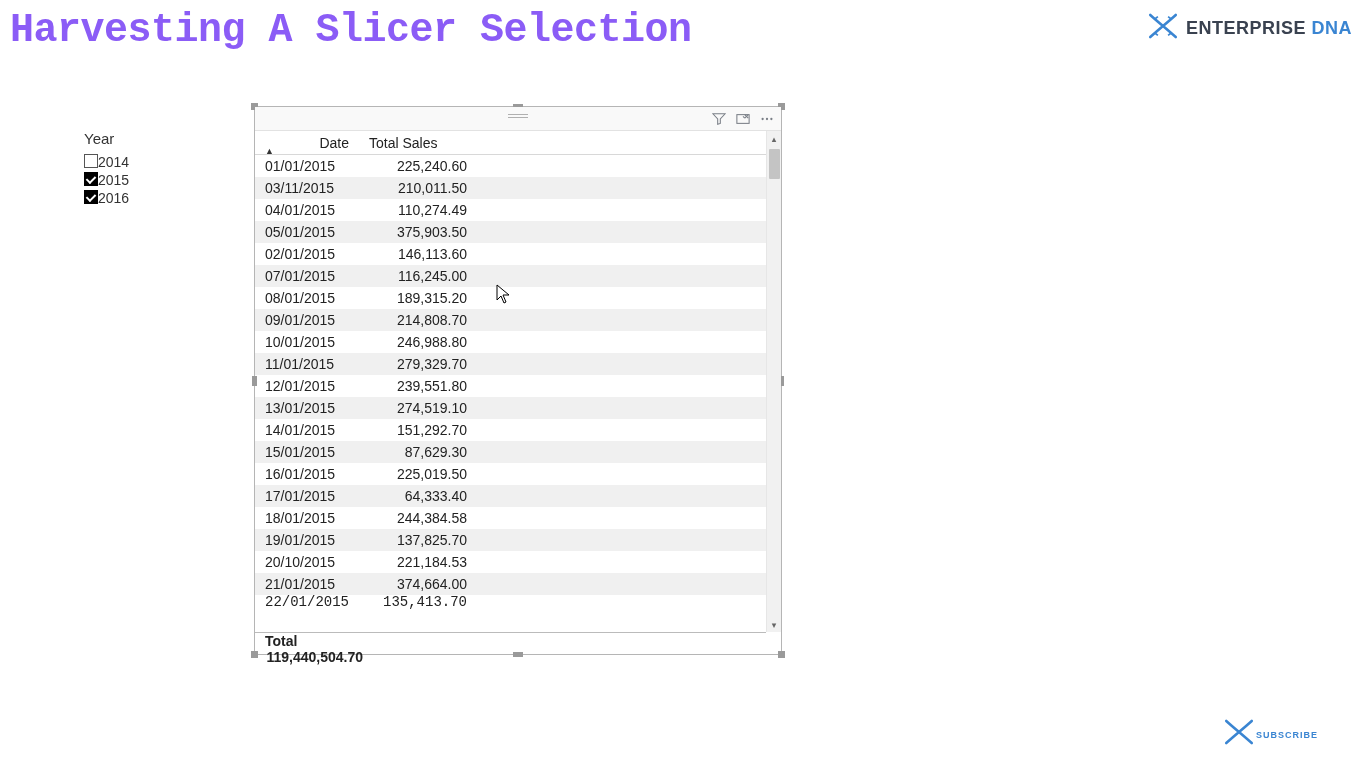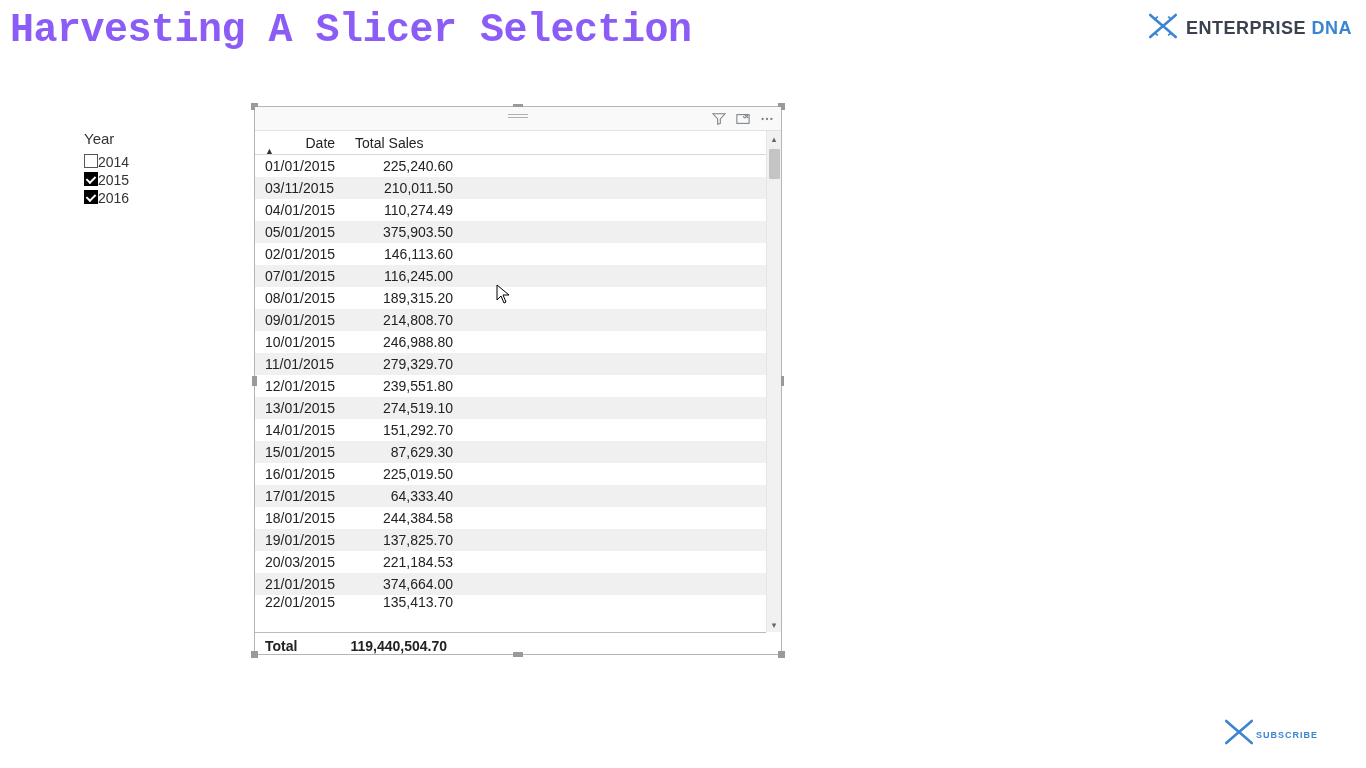--- a/index.html
+++ b/index.html
@@ -190,33 +190,35 @@
   }
   tbody td {
     padding: 1px 10px 1px;
     line-height: 20px;
   }
   tbody td.num { text-align: right; }
   tbody tr:nth-child(even) td { background: #f0f0f0; }
   .row-cutoff {
     height: 10px;
     overflow: hidden;
+    font-family: Liberation Mono, monospace;
   }
   .row-cutoff td { padding-top:0; padding-bottom:0; line-height:14px; vertical-align:top;}
 
   .total-row {
     height: 22px;
     border-top: 1px solid #bbb;
     display: flex;
-    align-items: flex-end;
+    align-items: flex-start;
     font-size: 14px;
     font-weight: 700;
     color: #222;
     padding: 0;
     margin-right:15px;
+    flex-direction:column;
   }
   .total-label { width: 84px; padding-left: 10px; }
   .total-value { width: 118px; text-align: right; padding-right: 10px; }
 
   .cursor-img {
     position: absolute;
     left: 496px;
     top: 284px;
     pointer-events: none;
   }
@@ -403,21 +405,21 @@
               <td>18/01/2015</td>
               <td class="num">244,384.58</td>
               <td></td>
             </tr>
             <tr>
               <td>19/01/2015</td>
               <td class="num">137,825.70</td>
               <td></td>
             </tr>
             <tr>
-              <td>20/03/2015</td>
+              <td>20/10/2015</td>
               <td class="num">221,184.53</td>
               <td></td>
             </tr>
             <tr>
               <td>21/01/2015</td>
               <td class="num">374,664.00</td>
               <td></td>
             </tr>
             <tr class="row-cutoff">
               <td>22/01/2015</td>

